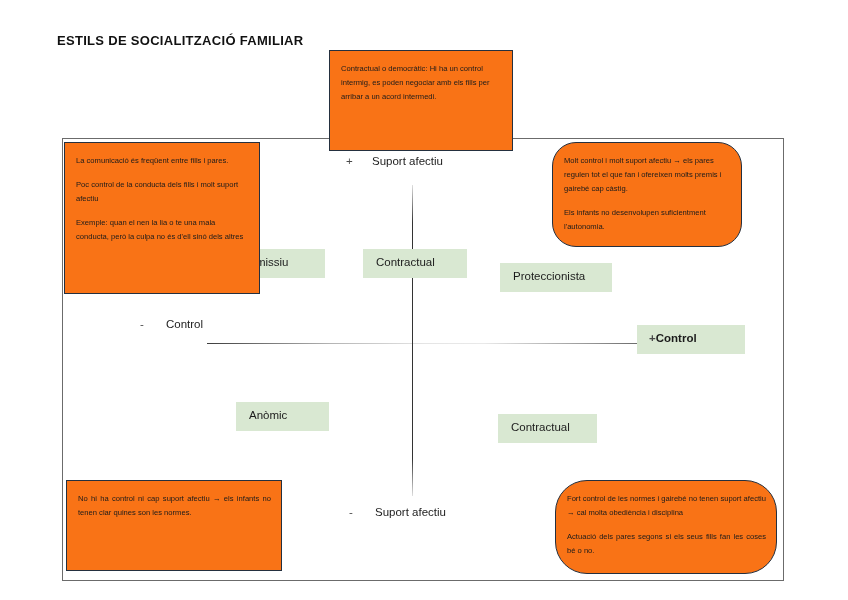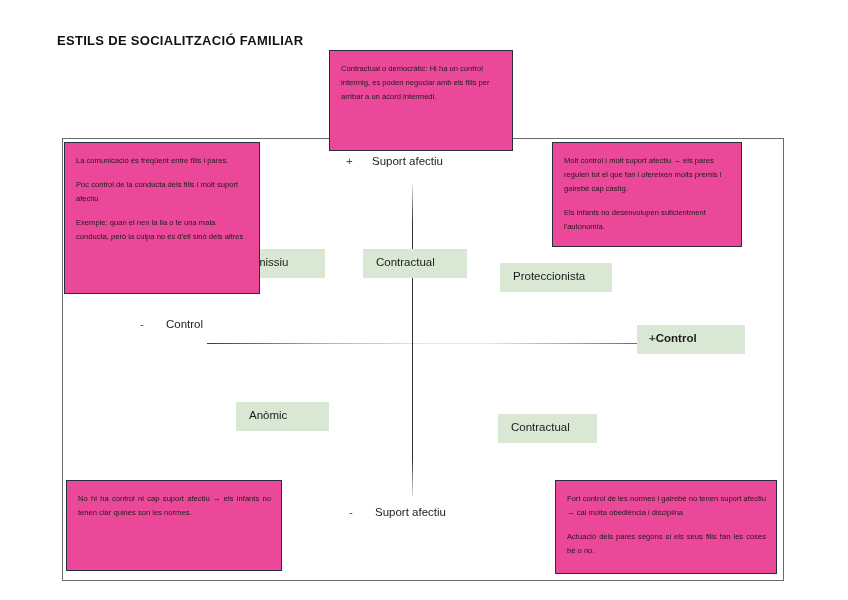--- a/index.html
+++ b/index.html
@@ -62,21 +62,21 @@
         rgba(40,40,40,0.35) 25%,
         rgba(40,40,40,0.12) 44%,
         rgba(40,40,40,0.10) 56%,
         rgba(40,40,40,0.5) 78%,
         rgba(40,40,40,0.95) 100%);
   }
 
   
   .info-box {
     position: absolute;
-    background: #ec4899;
+    background: #f97316;
     border: 1.5px solid #24303f;
     box-sizing: border-box;
     padding: 11px 10px 10px 11px;
     font-size: 7.6px;
     line-height: 1.85;
     color: #1b1b1b;
   }
   .info-box p {
     margin: 0 0 10px 0;
   }
@@ -96,32 +96,34 @@
     left: 64px;
     top: 142px;
     width: 196px;
     height: 152px;
   }
   #box-proteccionista {
     left: 552px;
     top: 142px;
     width: 190px;
     height: 105px;
+    border-radius: 24px;
   }
   #box-anomic {
     left: 66px;
     top: 480px;
     width: 216px;
     height: 91px;
   }
   #box-autoritari {
     left: 555px;
     top: 480px;
     width: 222px;
     height: 94px;
+    border-radius: 32px;
   }
 
   
   .style-label {
     position: absolute;
     background: #d9e8d2;
     color: #1c1c1c;
     font-size: 11.5px;
     line-height: 1;
     padding: 8px 13px 9px 13px;

